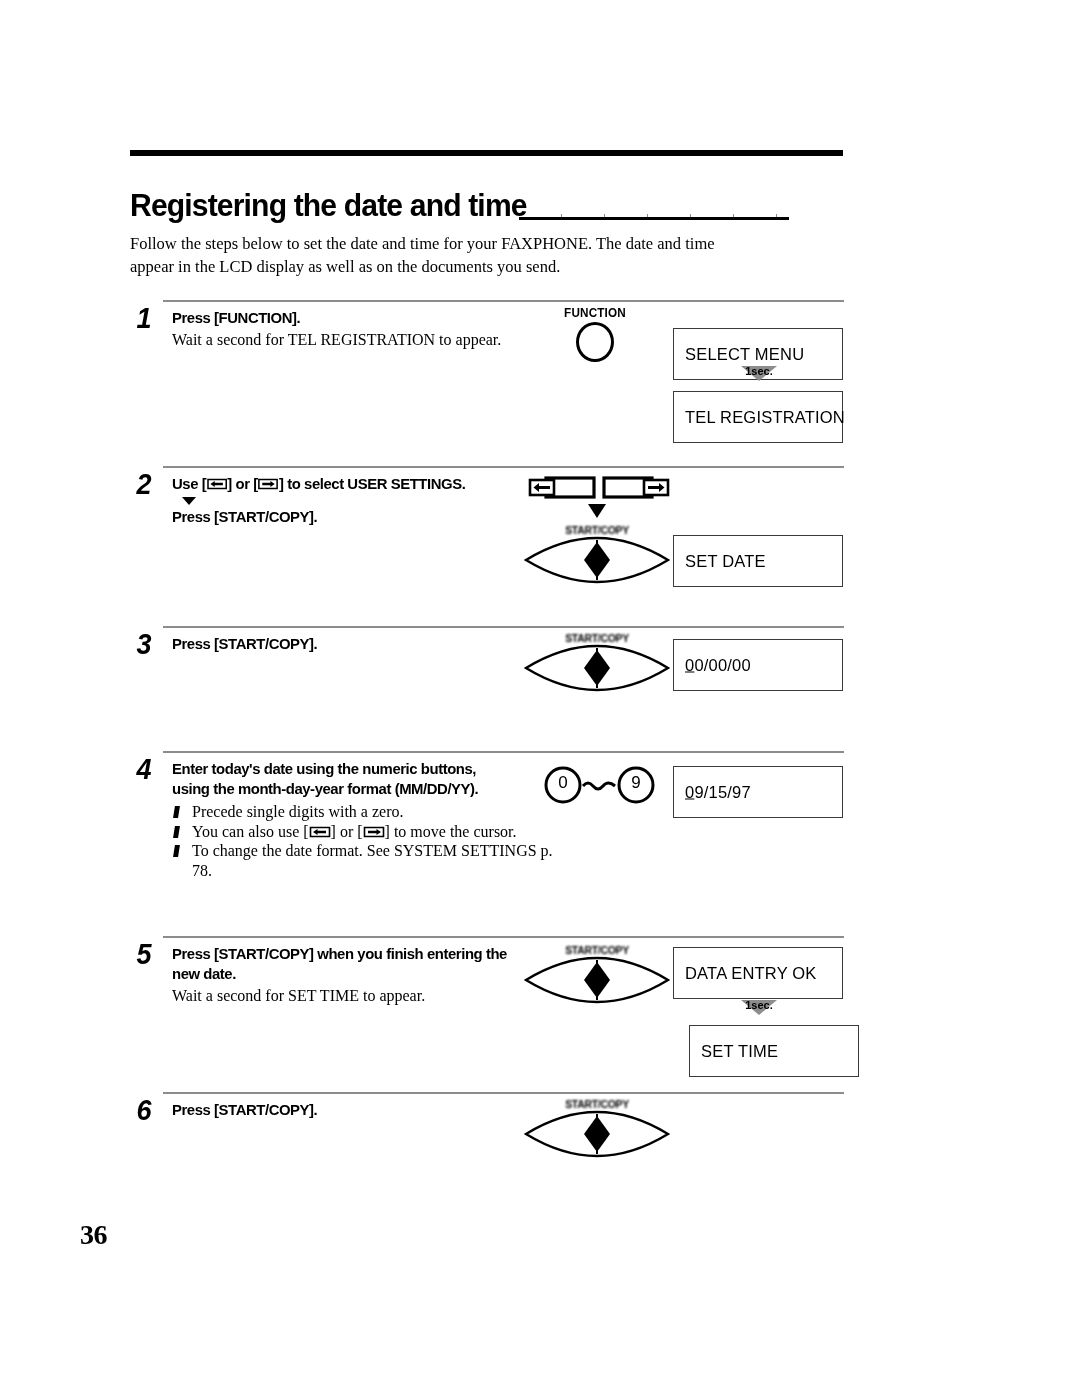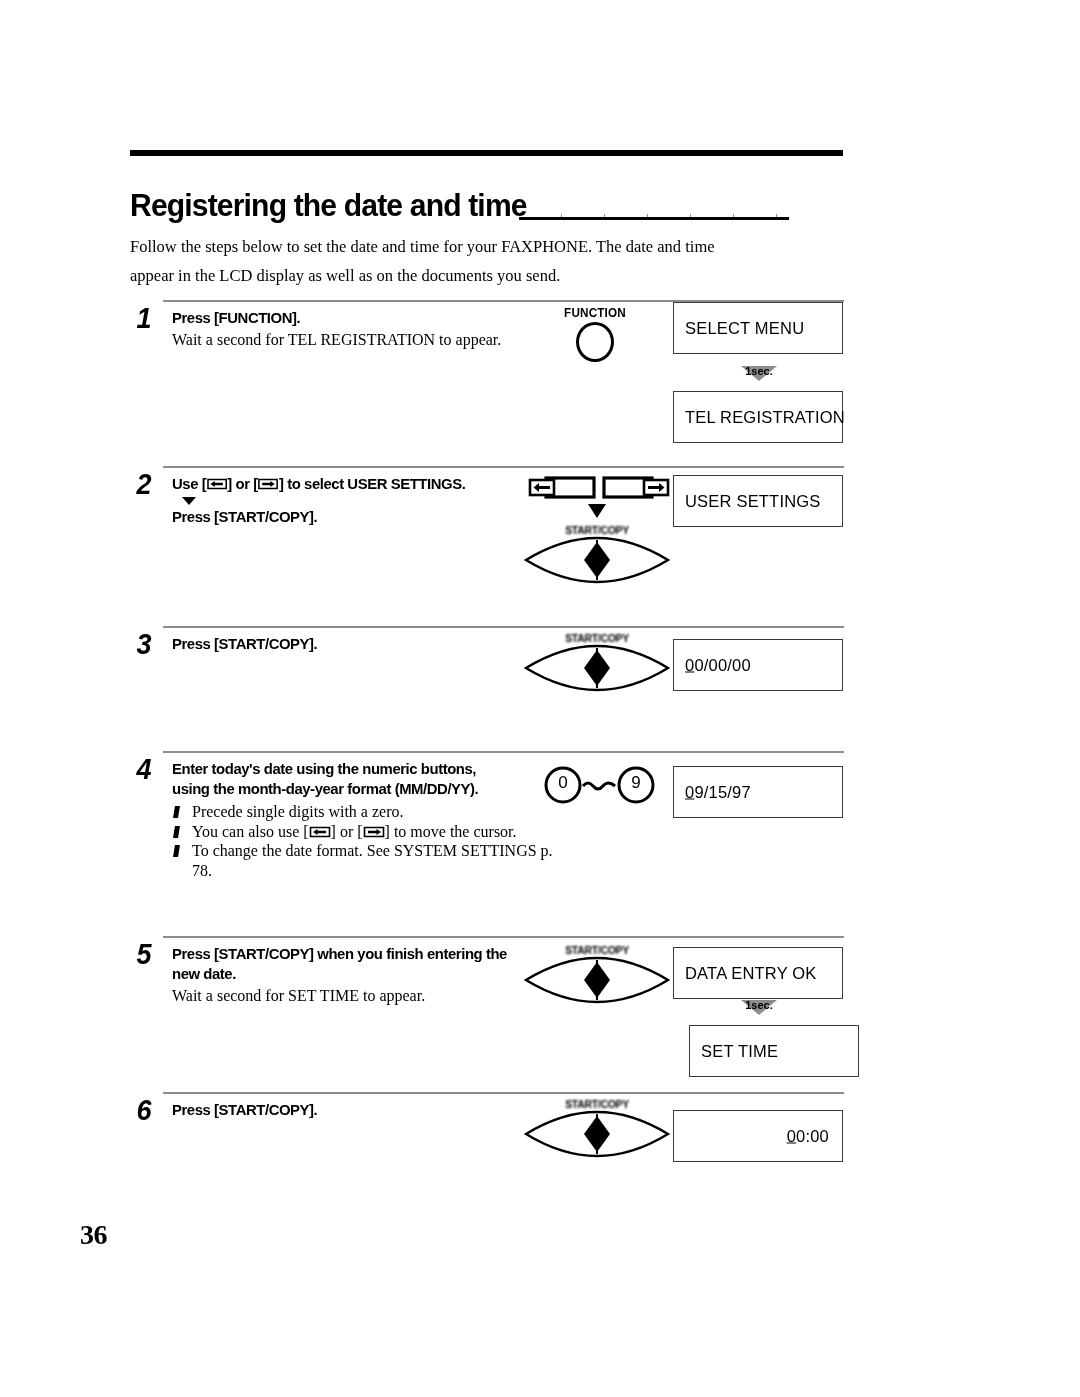--- a/index.html
+++ b/index.html
@@ -69,21 +69,21 @@
        rgba(0,0,0,0.45) 42px, rgba(0,0,0,0.45) 43px);
   }
 
   
   .intro {
     position: absolute;
     left: 130px;
     top: 232px;
     width: 620px;
     font-size: 16.5px;
-    line-height: 29px;
+    line-height: 23px;
   }
 
   
   .step {
     position: absolute;
     left: 130px;
     width: 715px;
   }
   .step-rule {
     position: absolute;
@@ -316,21 +316,21 @@
       <div class="step-head">Press [FUNCTION].</div>
       <div class="step-sub">Wait a second for TEL REGISTRATION to appear.</div>
     </div>
 
     <div class="fn-button" style="left:417px; top:6px;">
       <div class="fn-label">FUNCTION</div>
       <div class="fn-circle"></div>
     </div>
   </div>
 
-  <div class="lcd" style="top:302px;">
+  <div class="lcd" style="top:328px;">
     <span class="lcd-text">SELECT MENU</span>
   </div>
   <div class="secarrow" style="top:364px;">
     <span class="tri"></span>
     <span class="lbl">1sec.</span>
   </div>
   <div class="lcd" style="top:391px;padding-left:44px;">
     <span class="lcd-text">TEL REGISTRATION</span>
   </div>
 
@@ -368,22 +368,22 @@
       </svg>
       <div class="sc-label">START/COPY</div>
       <svg width="150" height="48" viewBox="0 0 150 48" style="display:block;">
         <path d="M4 24 Q40 2 75 2 Q110 2 146 24 Q110 46 75 46 Q40 46 4 24 Z" fill="none" stroke="#000" stroke-width="2.4"></path>
         <path d="M75 6 L88 24 L75 42 L62 24 Z" fill="#000"></path>
         <path d="M75 4 L75 44" stroke="#000" stroke-width="2"></path>
       </svg>
     </div>
   </div>
 
-  <div class="lcd" style="top:475px;">
-    <span class="lcd-text">USER SETTINGS</span>
+  <div class="lcd" style="top:535px;">
+    <span class="lcd-text">SET DATE</span>
   </div>
 
   <div class="step" style="top:626px; height:115px;">
     <div class="step-rule"></div>
     <div class="step-num">3</div>
     <div class="step-body">
       <div class="step-head">Press [START/COPY].</div>
     </div>
 
     <div class="startcopy" style="left:392px; top:6px;">
@@ -483,19 +483,16 @@
     <div class="startcopy" style="left:392px; top:6px;">
       <div class="sc-label">START/COPY</div>
       <svg width="150" height="48" viewBox="0 0 150 48" style="display:block;">
         <path d="M4 24 Q40 2 75 2 Q110 2 146 24 Q110 46 75 46 Q40 46 4 24 Z" fill="none" stroke="#000" stroke-width="2.4"></path>
         <path d="M75 6 L88 24 L75 42 L62 24 Z" fill="#000"></path>
         <path d="M75 4 L75 44" stroke="#000" stroke-width="2"></path>
       </svg>
     </div>
   </div>
 
-  <div class="lcd" style="top:1110px;">
-    <span class="lcd-text right"><span class="cursor">0</span><span>0:00</span></span>
-  </div>
 
   <div class="pagenum">36</div>
 
 </div>
 
 </body></html>

